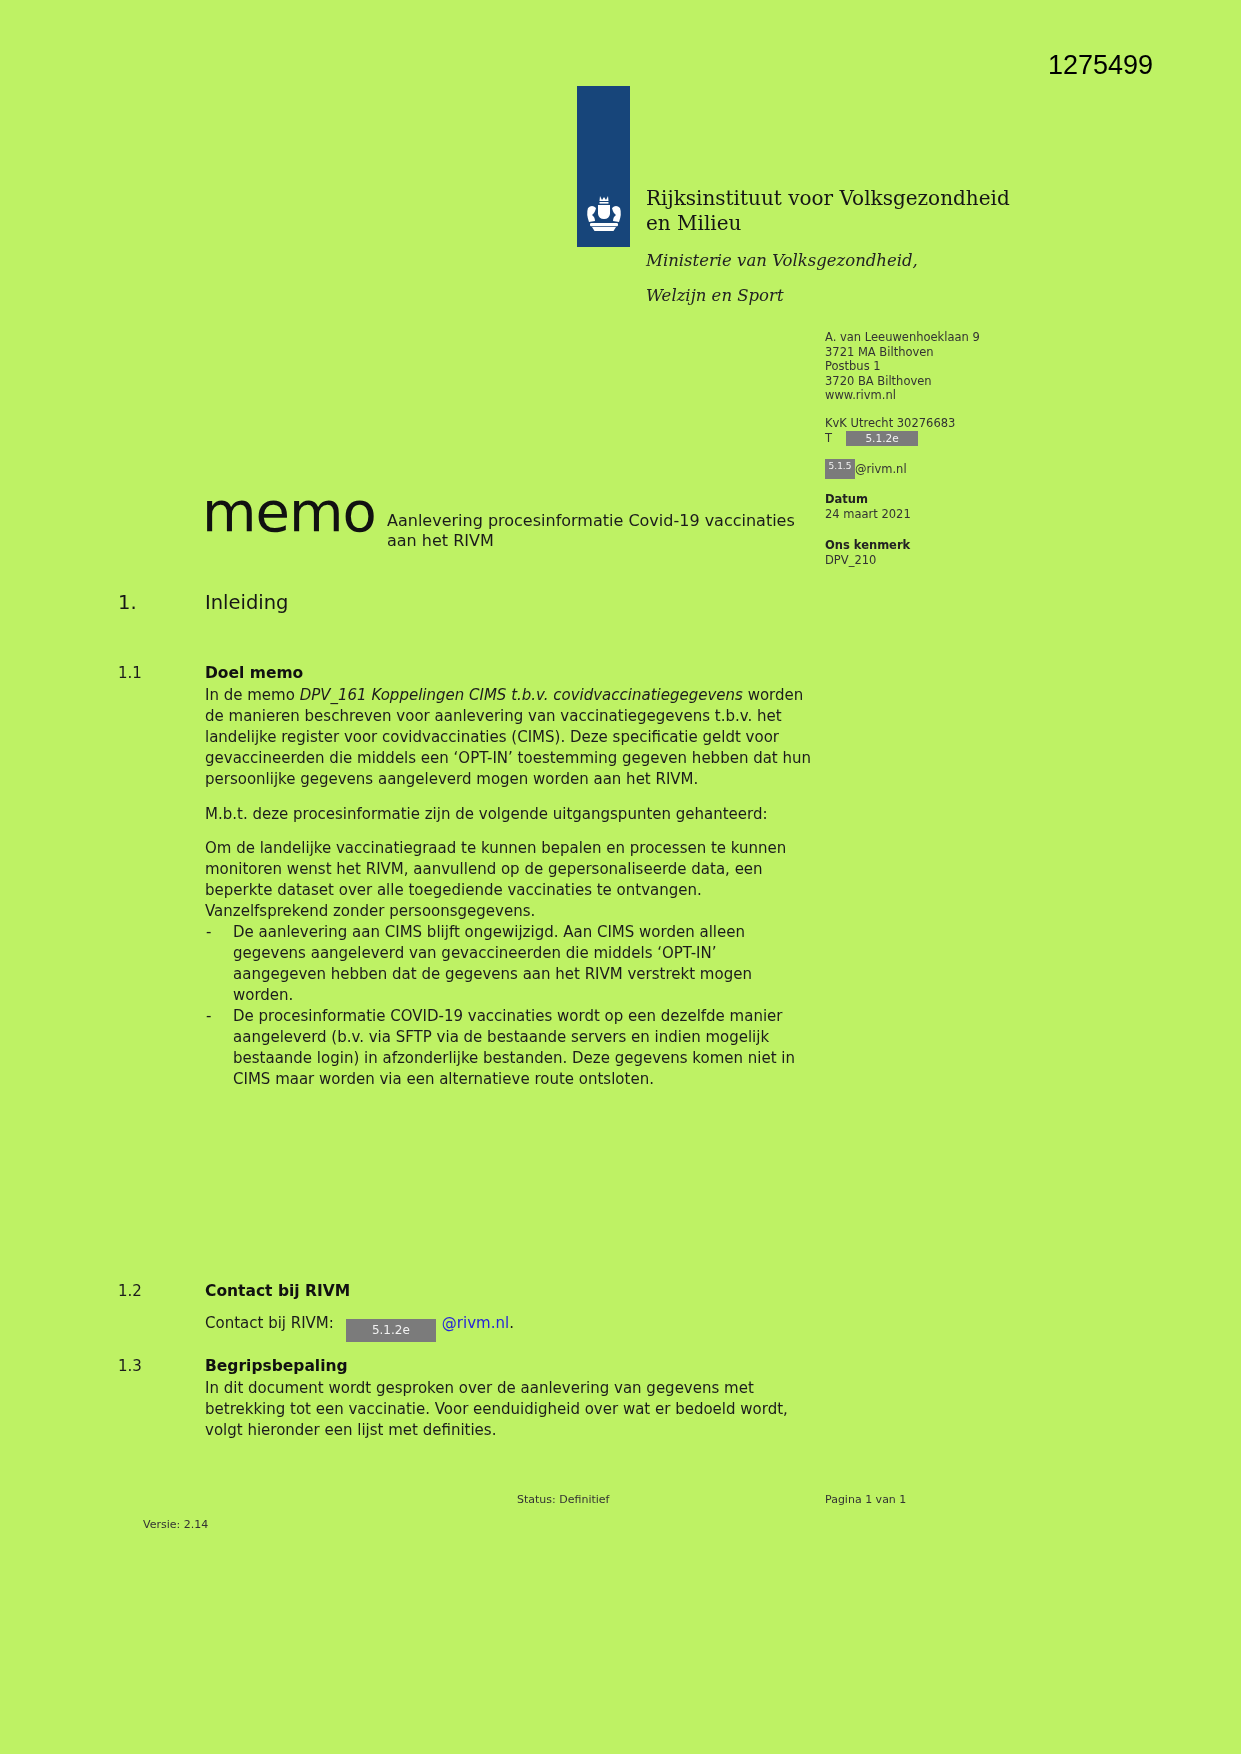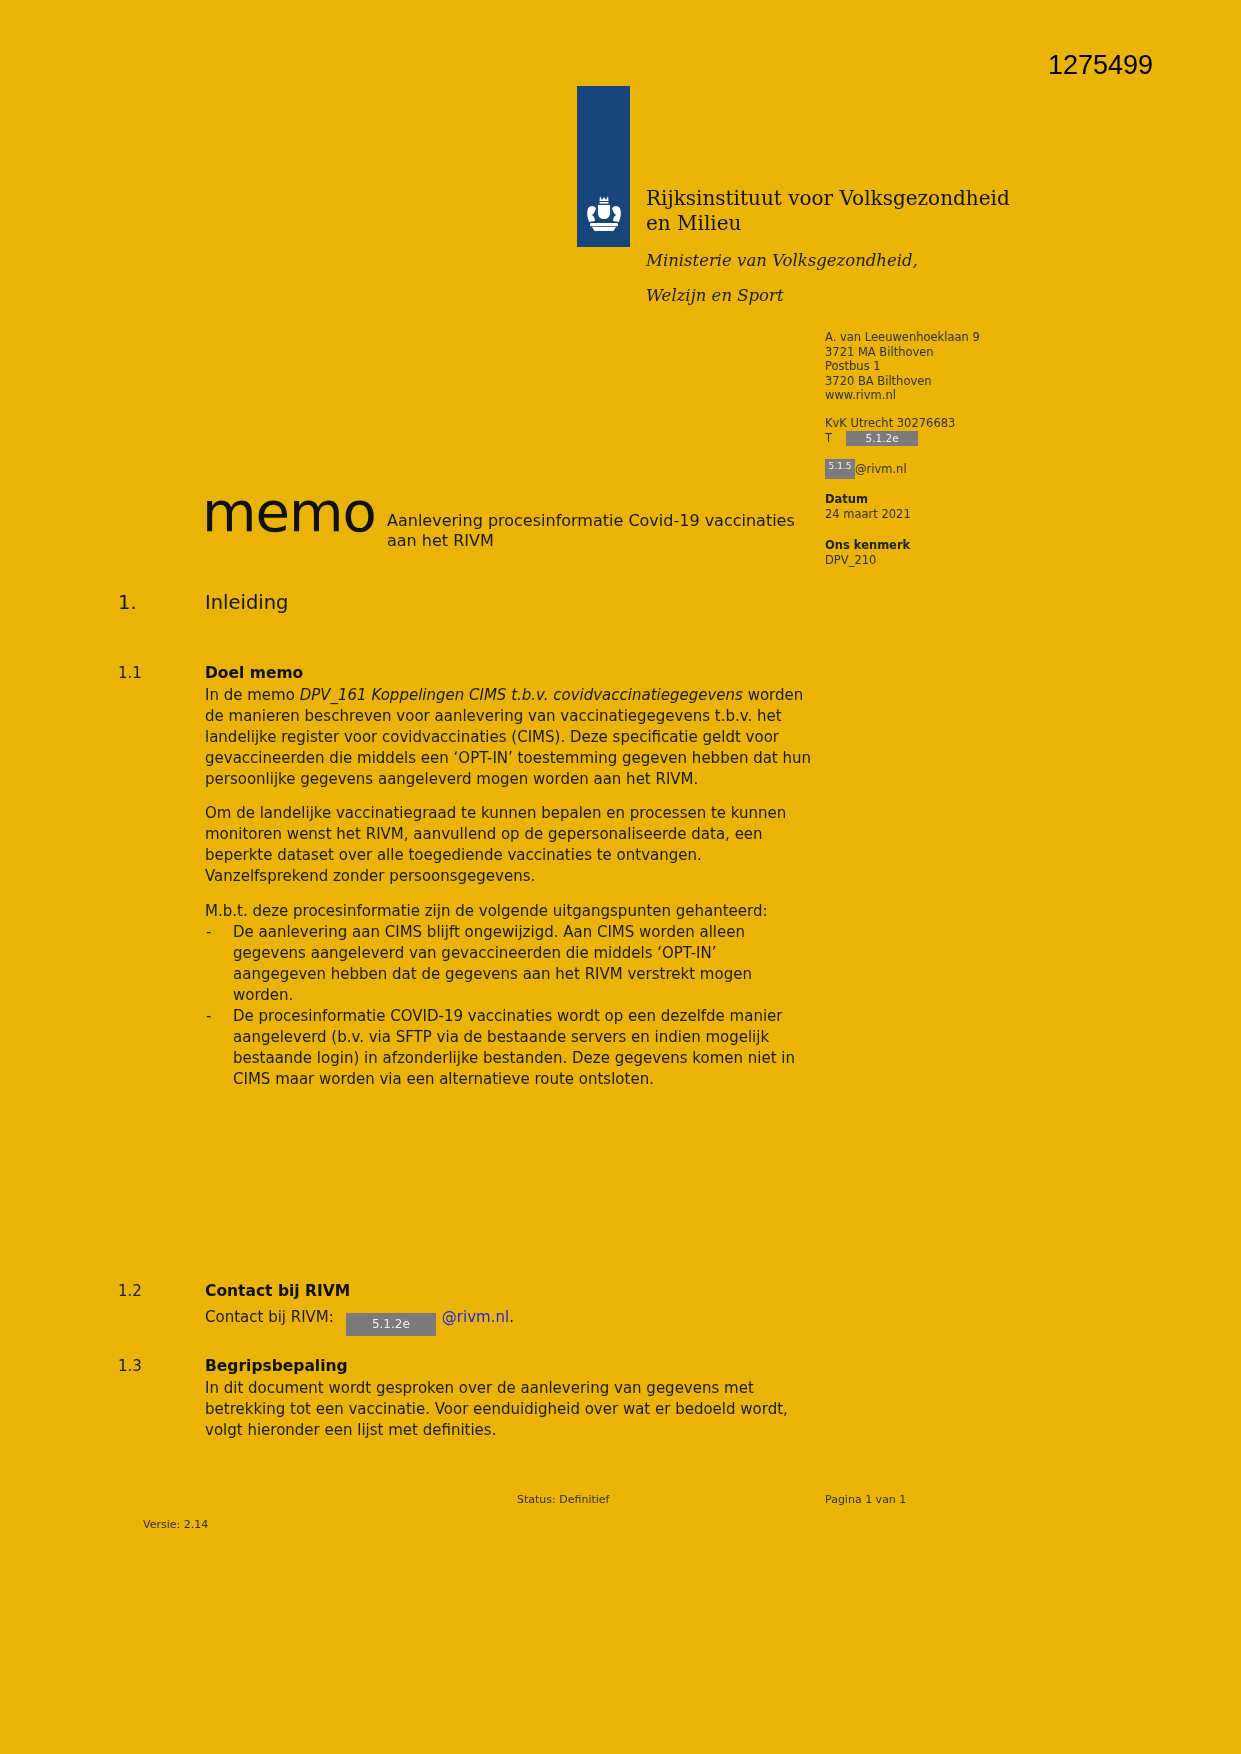--- a/index.html
+++ b/index.html
@@ -1,17 +1,17 @@
 <!DOCTYPE html>
 <html><head>
 <meta charset="utf-8">
 <style>
   html,body { margin:0; padding:0; background:#ffffff; }
   .page {
-    position:relative; width:1241px; height:1754px; background:#eab308;
+    position:relative; width:1241px; height:1754px; background:#bef264;
     font-family:"DejaVu Sans", sans-serif; color:#1c1c1c; overflow:hidden;
   }
   .doc-number {
     position:absolute; top:50px; right:88px;
     font-family:"Liberation Sans", sans-serif; font-size:27px; color:#000;
   }
   
   .logo-bar { position:absolute; left:577px; top:86px; width:53px; height:161px; background:#17457a; }
   .coat { position:absolute; left:50%; transform:translateX(-50%); bottom:7px; }
   .org-text { position:absolute; left:646px; top:186px; font-family:"DejaVu Serif", serif; }
@@ -48,21 +48,21 @@
   .h2 { font-weight:bold; font-size:15.5px; color:#111; }
   .para { width:608px; font-size:15px; line-height:21px; color:#1c1c1c; }
   .p-first { margin-top:3px; }
   .p-mid { margin-top:13px; }
   .p-tight { margin-top:14px; }
   .em { font-style:italic; }
   .bullets { margin-top:0; }
   .bullet { display:flex; width:608px; font-size:15px; line-height:21px; }
   .bullet-dash { width:27px; flex:0 0 27px; text-align:left; padding-left:1px; }
   .bullet-text { flex:1; }
-  .contact-line { margin-top:5px; font-size:15px; line-height:24px; }
+  .contact-line { margin-top:11px; font-size:15px; line-height:24px; }
   .redact-contact { width:90px; height:23px; line-height:23px; font-size:12px; margin-left:12px; margin-right:6px; vertical-align:-6px; }
   .link { color:#2626d8; }
   
   .foot { position:absolute; font-size:11px; color:#333; }
   .foot-status { left:517px; top:1493px; }
   .foot-page { left:825px; top:1493px; }
   .foot-versie { left:143px; top:1518px; }
 </style>
 </head>
 <body>
@@ -126,22 +126,22 @@
       <div class="sec-body">Inleiding</div>
     </div>
   </div>
 
   <div class="sec s11">
     <div class="sec-row">
       <div class="sec-num h2num">1.1</div>
       <div class="sec-body">
         <div class="h2">Doel memo</div>
         <div class="para p-first"><span>In de memo </span><span class="em">DPV_161 Koppelingen CIMS t.b.v. covidvaccinatiegegevens</span><span> worden de manieren beschreven voor aanlevering van vaccinatiegegevens t.b.v. het landelijke register voor covidvaccinaties (CIMS). Deze specificatie geldt voor gevaccineerden die middels een ‘OPT-IN’ toestemming gegeven hebben dat hun persoonlijke gegevens aangeleverd mogen worden aan het RIVM.</span></div>
+        <div class="para p-tight">M.b.t. deze procesinformatie zijn de volgende uitgangspunten gehanteerd:</div>
         <div class="para p-mid">Om de landelijke vaccinatiegraad te kunnen bepalen en processen te kunnen monitoren wenst het RIVM, aanvullend op de gepersonaliseerde data, een beperkte dataset over alle toegediende vaccinaties te ontvangen. Vanzelfsprekend zonder persoonsgegevens.</div>
-        <div class="para p-tight">M.b.t. deze procesinformatie zijn de volgende uitgangspunten gehanteerd:</div>
         <div class="bullets">
           <div class="bullet">
             <div class="bullet-dash">-</div>
             <div class="bullet-text">De aanlevering aan CIMS blijft ongewijzigd. Aan CIMS worden alleen gegevens aangeleverd van gevaccineerden die middels ‘OPT-IN’ aangegeven hebben dat de gegevens aan het RIVM verstrekt mogen worden.</div>
           </div>
           <div class="bullet">
             <div class="bullet-dash">-</div>
             <div class="bullet-text">De procesinformatie COVID-19 vaccinaties wordt op een dezelfde manier aangeleverd (b.v. via SFTP via de bestaande servers en indien mogelijk bestaande login) in afzonderlijke bestanden. Deze gegevens komen niet in CIMS maar worden via een alternatieve route ontsloten.</div>
           </div>
         </div>

